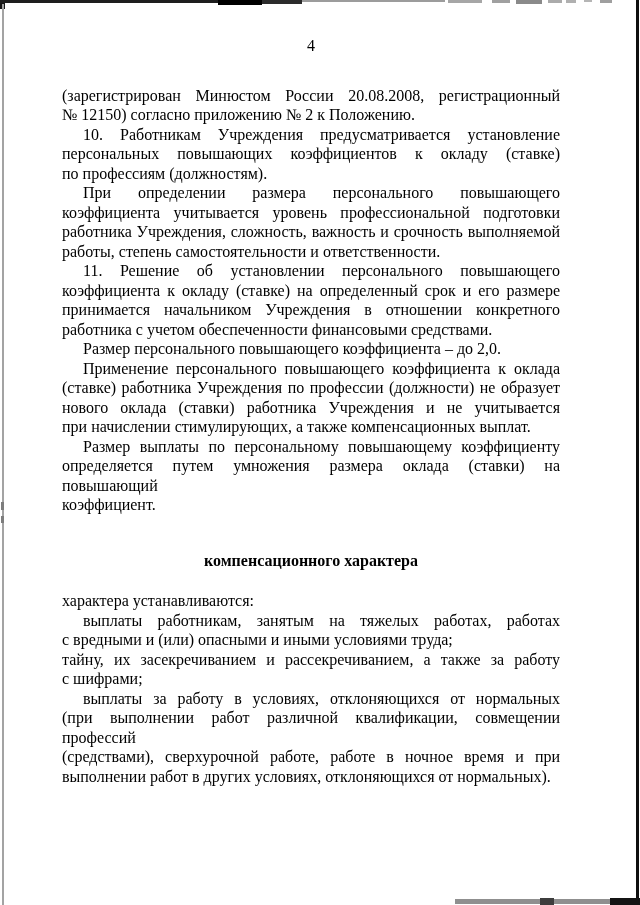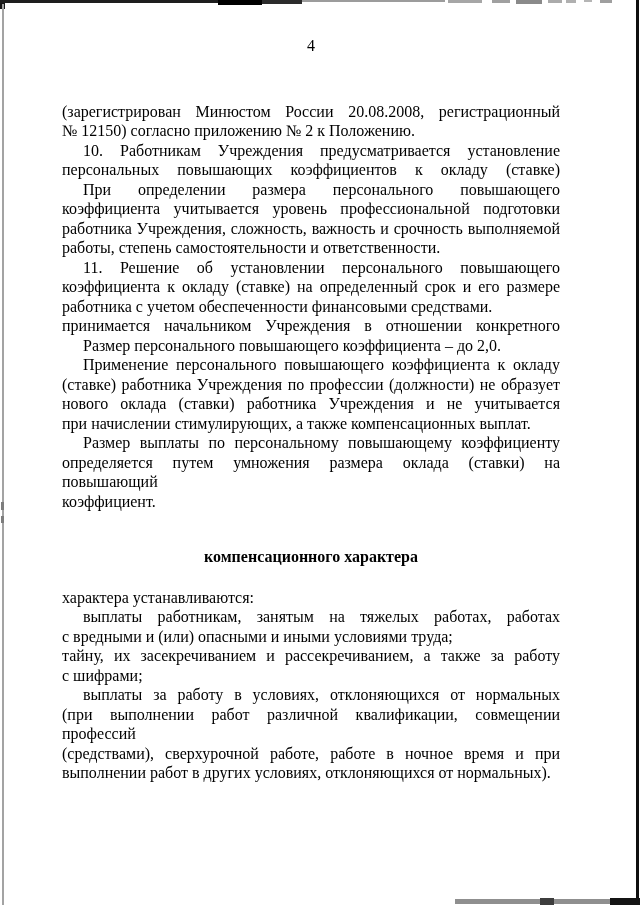--- a/index.html
+++ b/index.html
@@ -61,21 +61,21 @@
     margin-top: 36px;
     text-align: center;
   }
   .block { margin: 0; }
   .block .line {
     text-align: justify;
     text-align-last: justify;
   }
   .block .line.last { text-align-last: left; }
   .block.paragraph.indent .line.first { padding-left: 21px; }
-  .block.paragraph.first-para { margin-top: 46px; }
+  .block.paragraph.first-para { margin-top: 30px; }
   .block.heading { margin-top: 36px; margin-bottom: 21px; font-weight: bold; }
   .block.heading .line { text-align: center; text-align-last: center; }
 </style>
 </head>
 <body>
 
 <div class="scan-page">
 
   <div class="artifact corner-mark"></div>
   <div class="artifact ts1"></div>
@@ -101,38 +101,39 @@
   <div class="content">
     <div class="page-number">4</div>
     <div id="doc-blocks">
         <div class="block paragraph first-para">
           <div class="line first">(зарегистрирован Минюстом России 20.08.2008, регистрационный</div>
           <div class="line last">№ 12150) согласно приложению № 2 к Положению.</div>
         </div>
         <div class="block paragraph indent">
           <div class="line first">10. Работникам Учреждения предусматривается установление</div>
           <div class="line">персональных повышающих коэффициентов к окладу (ставке)</div>
+          <div class="line last">по профессиям (должностям).</div>
         </div>
         <div class="block paragraph indent">
           <div class="line first">При определении размера персонального повышающего</div>
           <div class="line">коэффициента учитывается уровень профессиональной подготовки</div>
           <div class="line">работника Учреждения, сложность, важность и срочность выполняемой</div>
           <div class="line last">работы, степень самостоятельности и ответственности.</div>
         </div>
         <div class="block paragraph indent">
           <div class="line first">11. Решение об установлении персонального повышающего</div>
           <div class="line">коэффициента к окладу (ставке) на определенный срок и его размере</div>
+          <div class="line">принимается начальником Учреждения в отношении конкретного</div>
           <div class="line last">работника с учетом обеспеченности финансовыми средствами.</div>
-          <div class="line">принимается начальником Учреждения в отношении конкретного</div>
         </div>
         <div class="block paragraph indent">
           <div class="line first last">Размер персонального повышающего коэффициента – до 2,0.</div>
         </div>
         <div class="block paragraph indent">
-          <div class="line first">Применение персонального повышающего коэффициента к окладу</div>
+          <div class="line first">Применение персонального повышающего коэффициента к оклада</div>
           <div class="line">(ставке) работника Учреждения по профессии (должности) не образует</div>
           <div class="line">нового оклада (ставки) работника Учреждения и не учитывается</div>
           <div class="line last">при начислении стимулирующих, а также компенсационных выплат.</div>
         </div>
         <div class="block paragraph indent">
           <div class="line first">Размер выплаты по персональному повышающему коэффициенту</div>
           <div class="line">определяется путем умножения размера оклада (ставки) на повышающий</div>
           <div class="line last">коэффициент.</div>
         </div>
         <div class="block heading">

